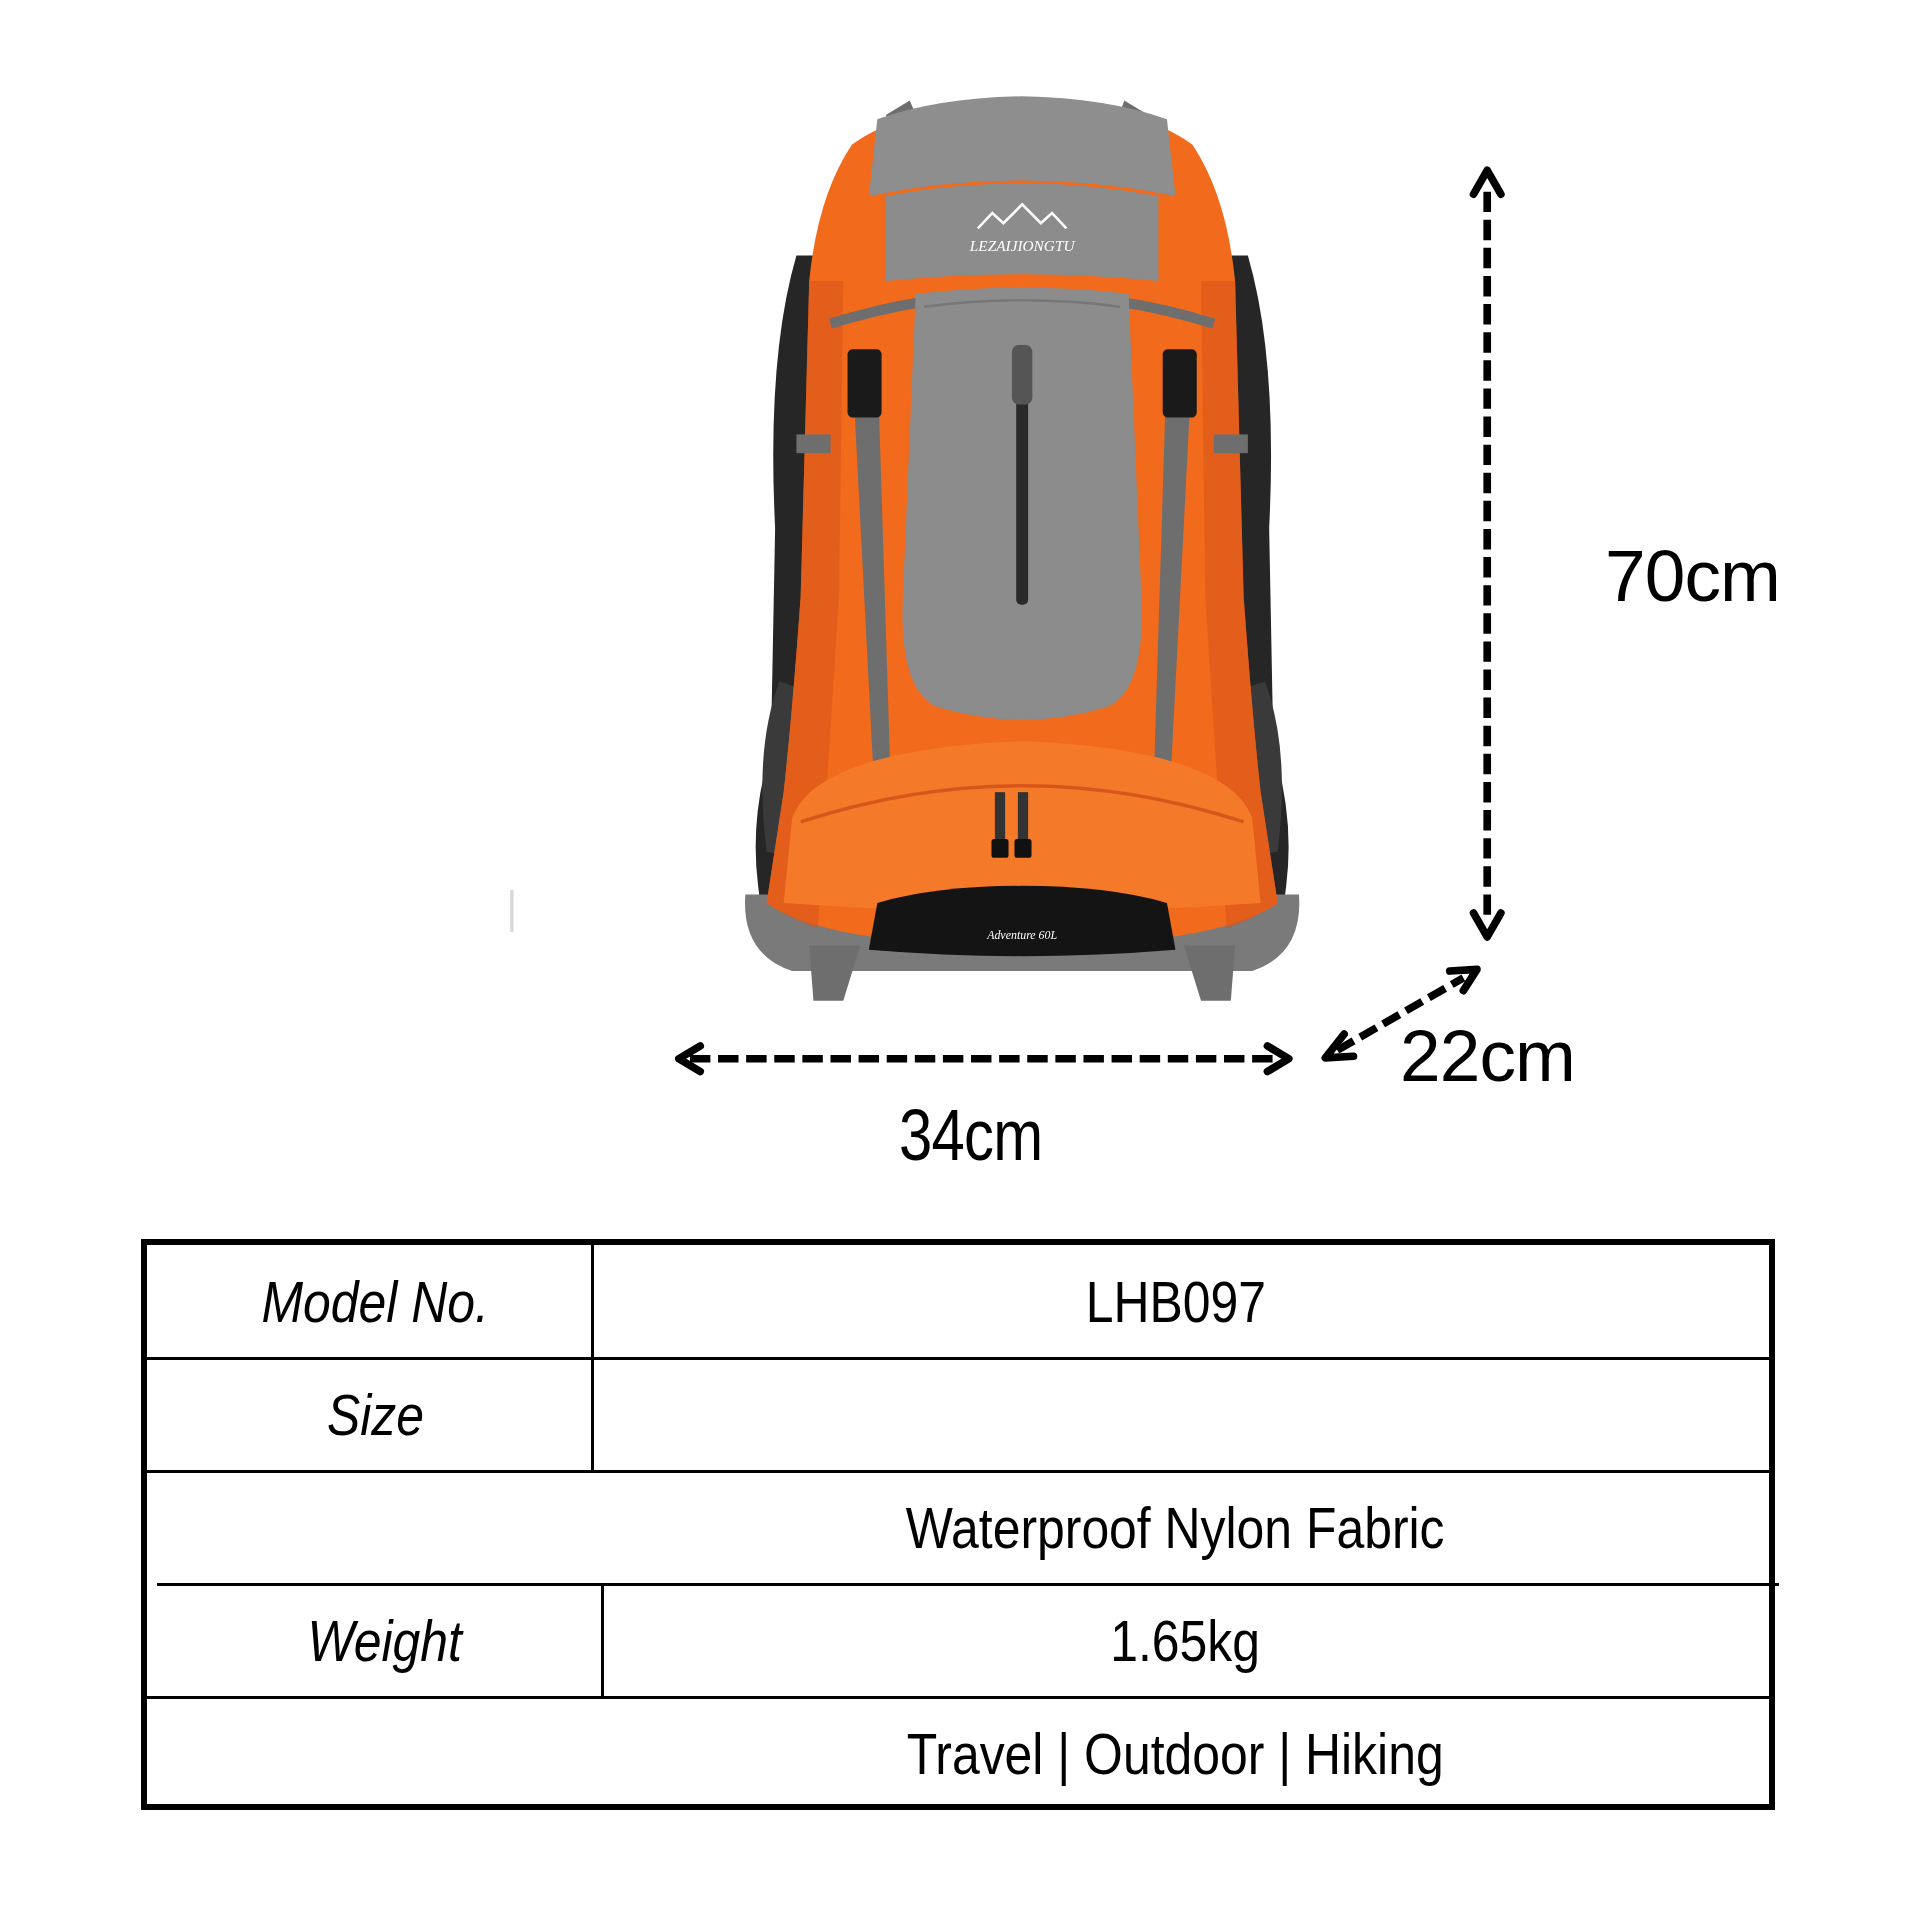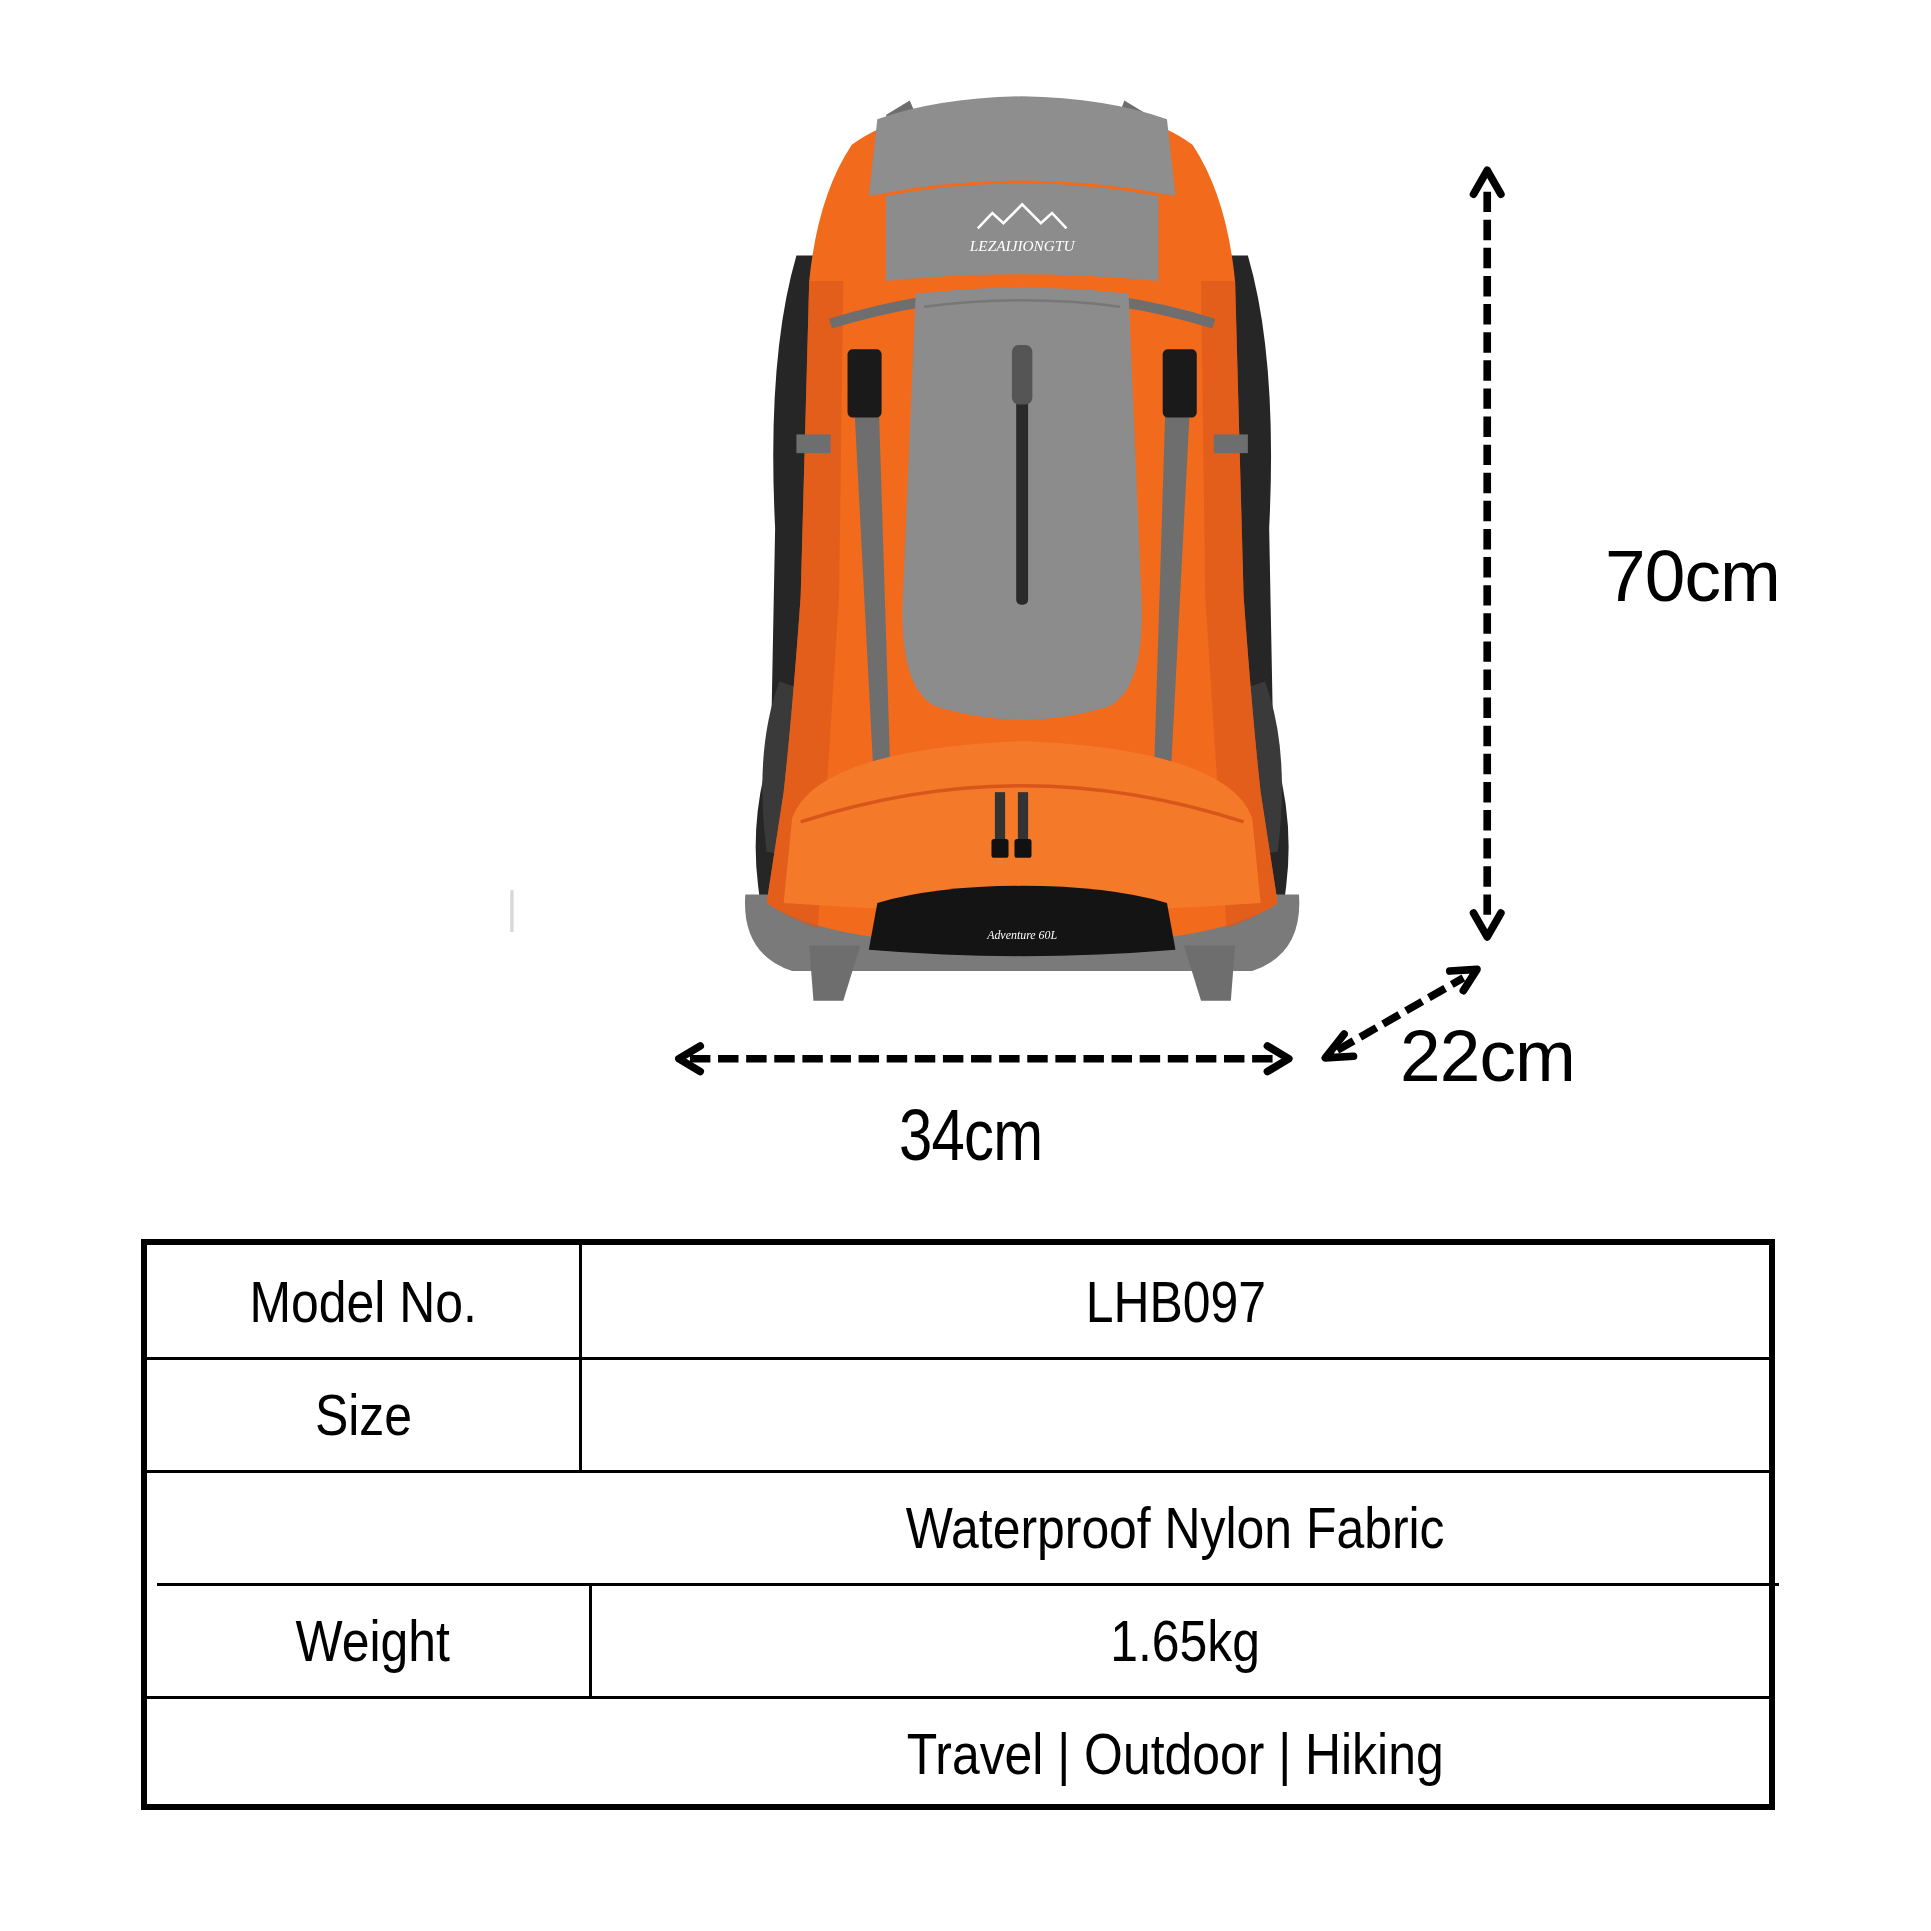--- a/index.html
+++ b/index.html
@@ -4,21 +4,21 @@
 <style>
   html, body { margin:0; padding:0; background:#ffffff; }
   body { width:1931px; height:1931px; position:relative; overflow:hidden; font-family:"Liberation Sans", sans-serif; color:#000; }
   #art { position:absolute; left:0; top:0; width:1931px; height:1931px; }
   .dim-label { position:absolute; font-family:"Liberation Sans", sans-serif; font-size:73px; line-height:1; color:#000; white-space:nowrap; letter-spacing:-0.9px; }
   .dim-label.condensed { transform-origin:left top; transform:scaleX(0.82); }
   .spec-table { position:absolute; left:141px; top:1239px; width:1634px; height:571px; border:6px solid #000; box-sizing:border-box; }
   .spec-row { position:absolute; left:0; width:100%; height:113px; box-sizing:border-box; }
   .spec-row + .spec-row { border-top:3.4px solid #000; }
   .spec-cell { position:absolute; top:0; height:100%; display:flex; align-items:center; justify-content:center; }
-  .spec-cell.label { left:0; width:435px; border-right:3.4px solid #000; box-sizing:border-box; }
+  .spec-cell.label { left:12px; width:435px; border-right:3.4px solid #000; box-sizing:border-box;font-style:italic; }
   .spec-cell.value { left:435px; right:0; }
   .spec-text { font-family:"Liberation Sans", sans-serif; font-size:58px; line-height:1; display:inline-block; transform:scaleX(0.86); white-space:nowrap; }
 </style>
 </head>
 <body>
 
 <svg id="art" viewBox="0 0 2267 2267" xmlns="http://www.w3.org/2000/svg">
 
   <line x1="601" y1="1045" x2="601" y2="1094" stroke="#d8d8d8" stroke-width="4"></line>
 

